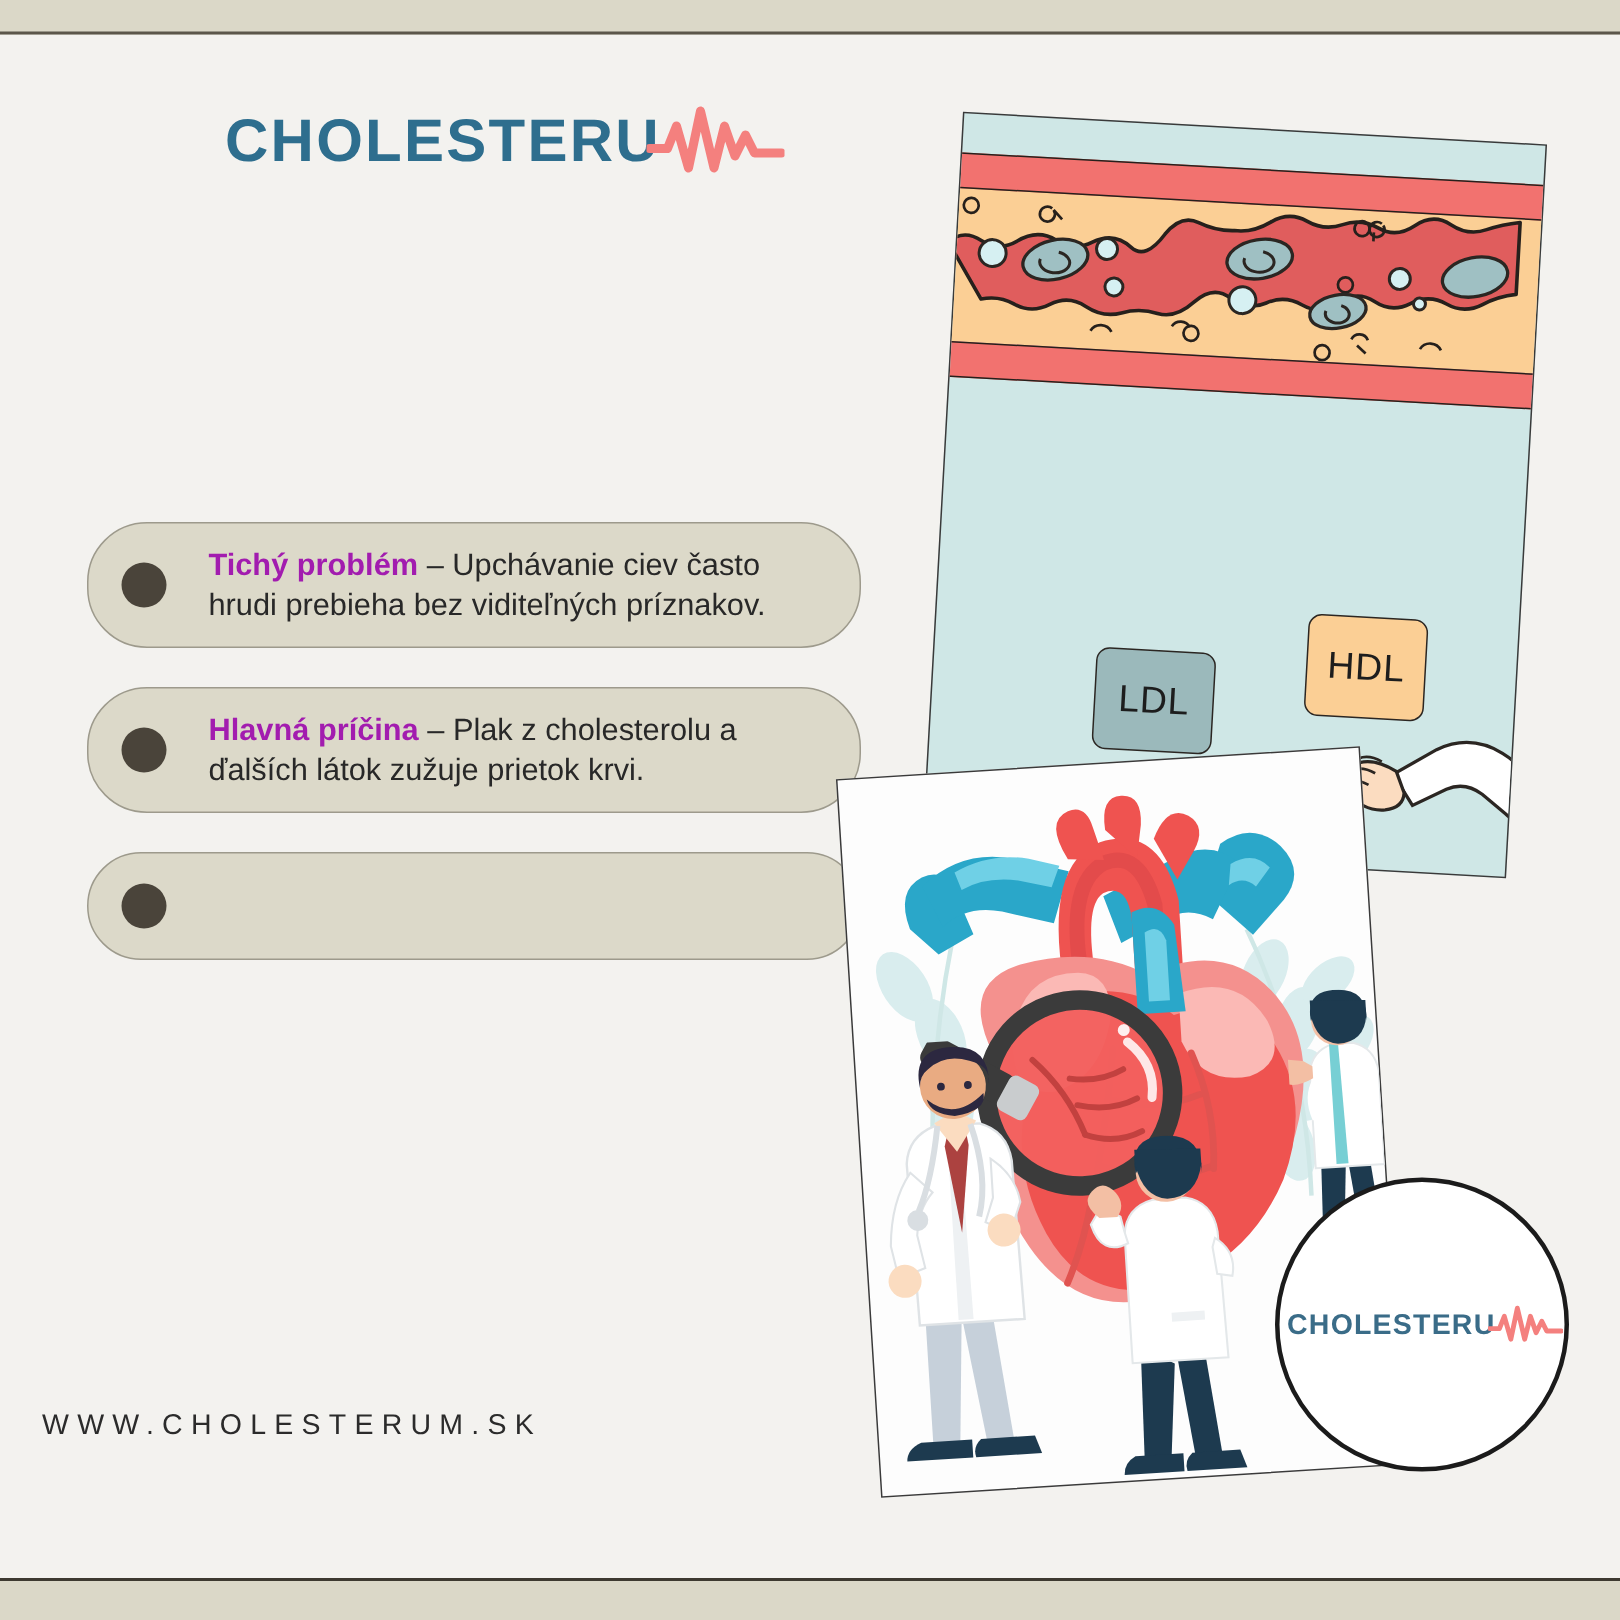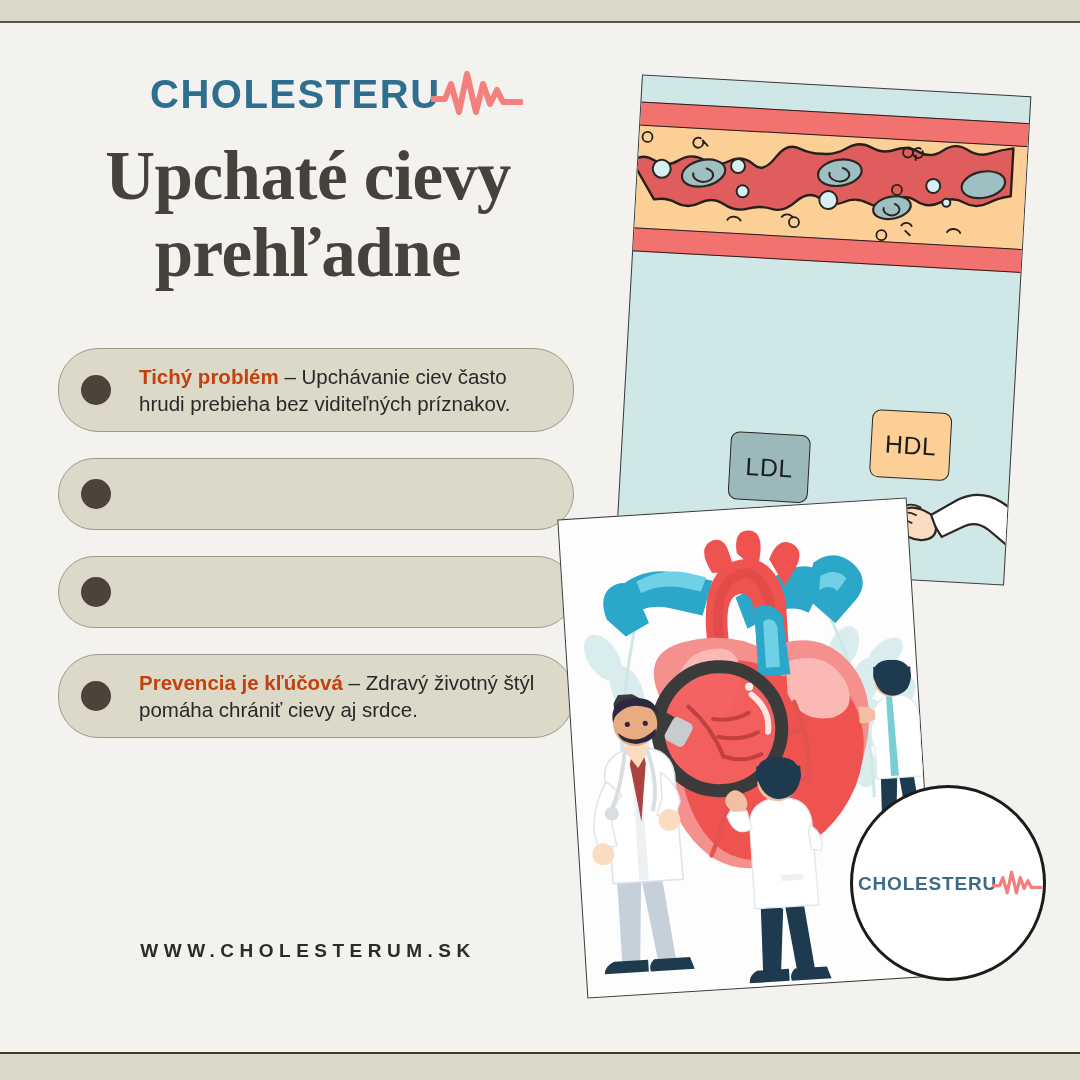--- a/index.html
+++ b/index.html
@@ -46,26 +46,26 @@
     display:flex;align-items:center;
   }
   .pill-dot{
     position:absolute;left:22px;top:50%;transform:translateY(-50%);
     width:30px;height:30px;border-radius:50%;background:#4a443a;
   }
   .pill-text{
     font-size:20.5px;line-height:1.32;color:#282828;
     font-family:"Liberation Sans", sans-serif;
   }
-  .pill-text b{font-weight:700;color:#c2410c;}
+  .pill-text b{font-weight:700;color:#a21caf;}
 
   
   .url{
-    position:absolute;left:28px;top:940px;width:560px;text-align:center;
-    font-size:19px;font-weight:700;letter-spacing:5.5px;color:#2b2b2b;
+    position:absolute;left:28px;top:940px;width:560px;text-align:left;
+    font-size:19px;font-weight:400;letter-spacing:5.5px;color:#2b2b2b;
   }
 
   
   .art{position:absolute;left:560px;top:40px;width:520px;height:1000px;}
 
   .card{position:absolute;background:#fff;border:1.2px solid #3a3a3a;box-sizing:border-box;}
 
   
   .card-vessel{
     left:68px;top:45px;width:390px;height:490px;
@@ -121,45 +121,38 @@
   <div class="band band-top"></div>
   <div class="band band-bottom"></div>
 
   <div class="brand">
     <span class="brand-text">CHOLESTERU</span>
     <svg class="brand-ecg" width="92" height="52" viewBox="0 0 92 52">
       <path d="M2 31 L14 31 L20 16 L28 44 L36 6 L45 44 L52 16 L59 36 L66 22 L72 34 L90 34" fill="none" stroke="#f4807e" stroke-width="6" stroke-linecap="round" stroke-linejoin="round"></path>
     </svg>
   </div>
 
-  <div class="headline">
-    <div>Upchaté cievy</div>
-    <div>prehľadne</div>
-  </div>
 
   <div class="pills">
 
     <div class="pill">
       <span class="pill-dot"></span>
       <span class="pill-text"><b>Tichý problém</b><span> – </span><span>Upchávanie ciev často hrudi prebieha bez viditeľných príznakov.</span></span>
     </div>
 
     <div class="pill">
       <span class="pill-dot"></span>
+      <span class="pill-text"><b>Hlavná príčina</b><span> – </span><span>Plak z cholesterolu a ďalších látok zužuje prietok krvi.</span></span>
     </div>
 
     <div class="pill">
       <span class="pill-dot"></span>
     </div>
 
 
-    <div class="pill">
-      <span class="pill-dot"></span>
-      <span class="pill-text"><b>Prevencia je kľúčová</b><span> – </span><span>Zdravý životný štýl pomáha chrániť cievy aj srdce.</span></span>
-    </div>
 
   </div>
 
   <div class="url">WWW.CHOLESTERUM.SK</div>
 
   <div class="art">
 
     <div class="card card-vessel">
 
       <div class="vessel-wrap">

